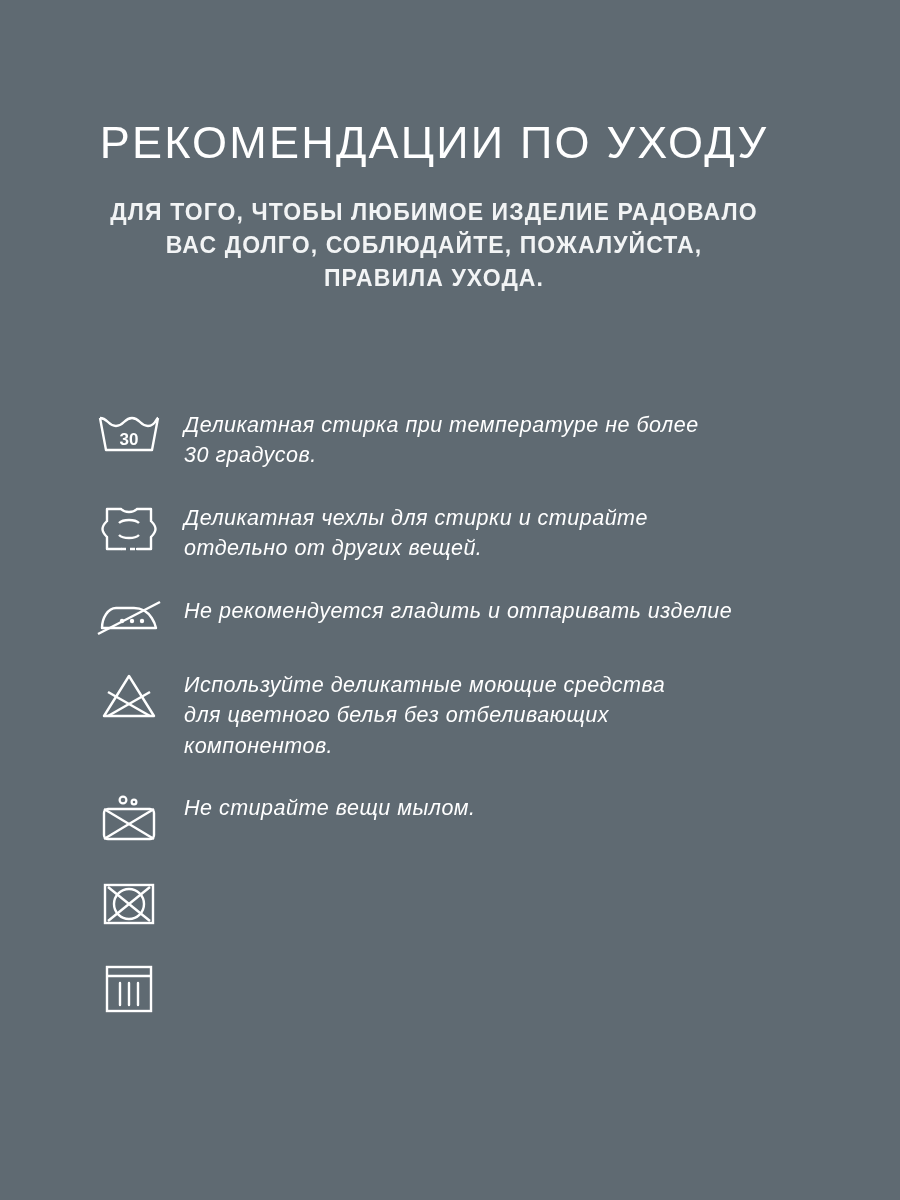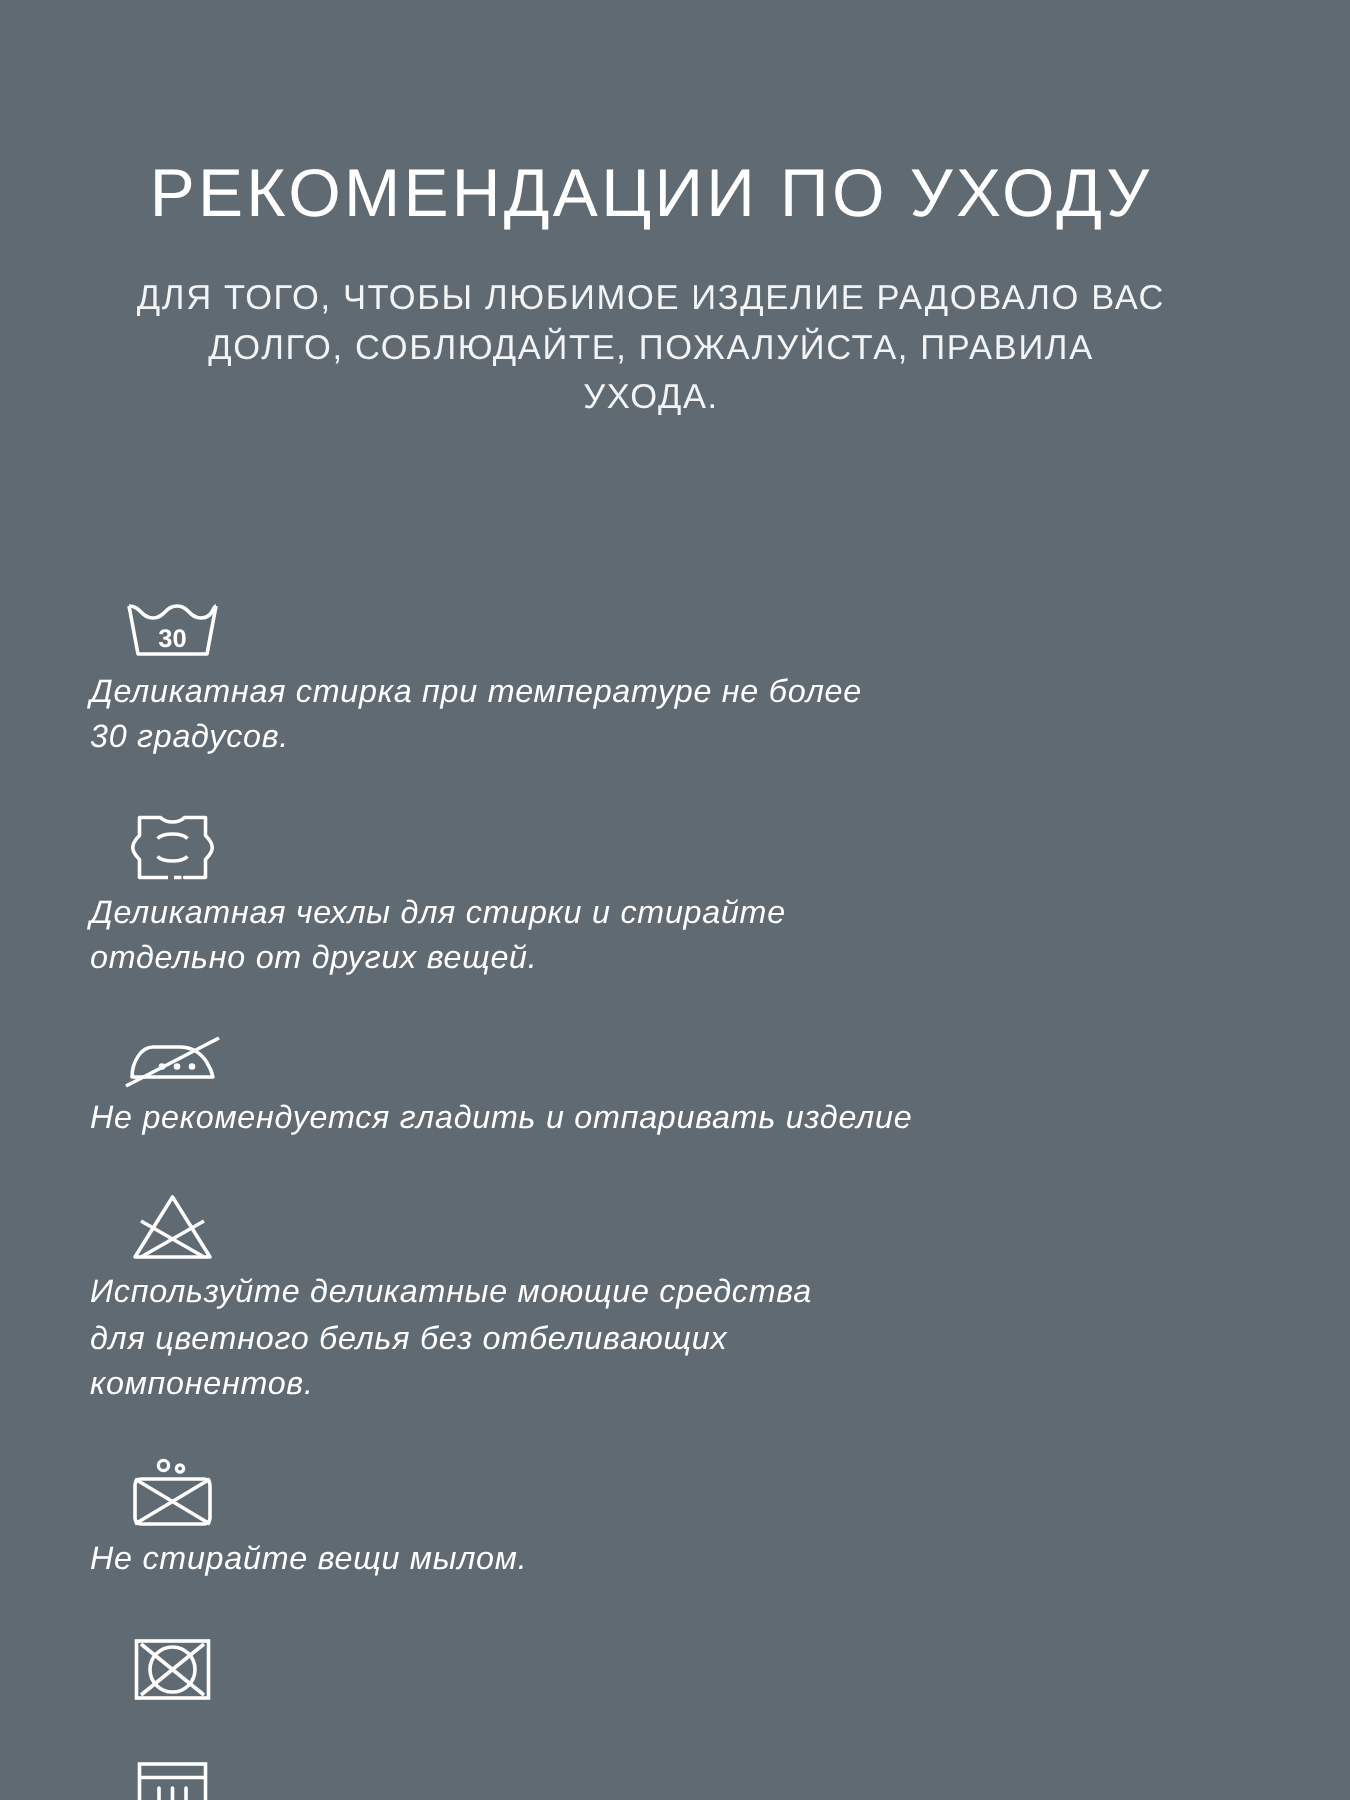--- a/index.html
+++ b/index.html
@@ -10,53 +10,52 @@
   body {
     background: #5f6a72;
     font-family: "Liberation Sans", sans-serif;
     color: #ffffff;
     position: relative;
     overflow: hidden;
   }
   .page {
     width: 868px;
     height: 1200px;
-    padding: 0;
+    padding: 14px;
     position: relative;
   }
   .header {
     padding-top: 104px;
     text-align: center;
   }
   .title {
     font-size: 45px;
     letter-spacing: 2.2px;
     font-weight: 400;
     line-height: 1.1;
     color: #ffffff;
   }
   .subtitle {
     margin-top: 28px;
     font-size: 23px;
     letter-spacing: 1.1px;
     line-height: 1.45;
-    font-weight: 400;
+    font-weight: 700;
     color: #f2f4f5;
     padding: 0 90px;
   }
   .care-list {
     margin-top: 112px;
     padding-left: 60px;
     padding-right: 40px;
   }
   .care-item {
     display: flex;
     align-items: flex-start;
     margin-bottom: 30px;
-    flex-direction: column;
   }
   .icon-cell {
     width: 110px;
     min-width: 110px;
     display: flex;
     justify-content: center;
     align-items: flex-start;
     padding-top: 2px;
   }
   .icon-cell svg {

